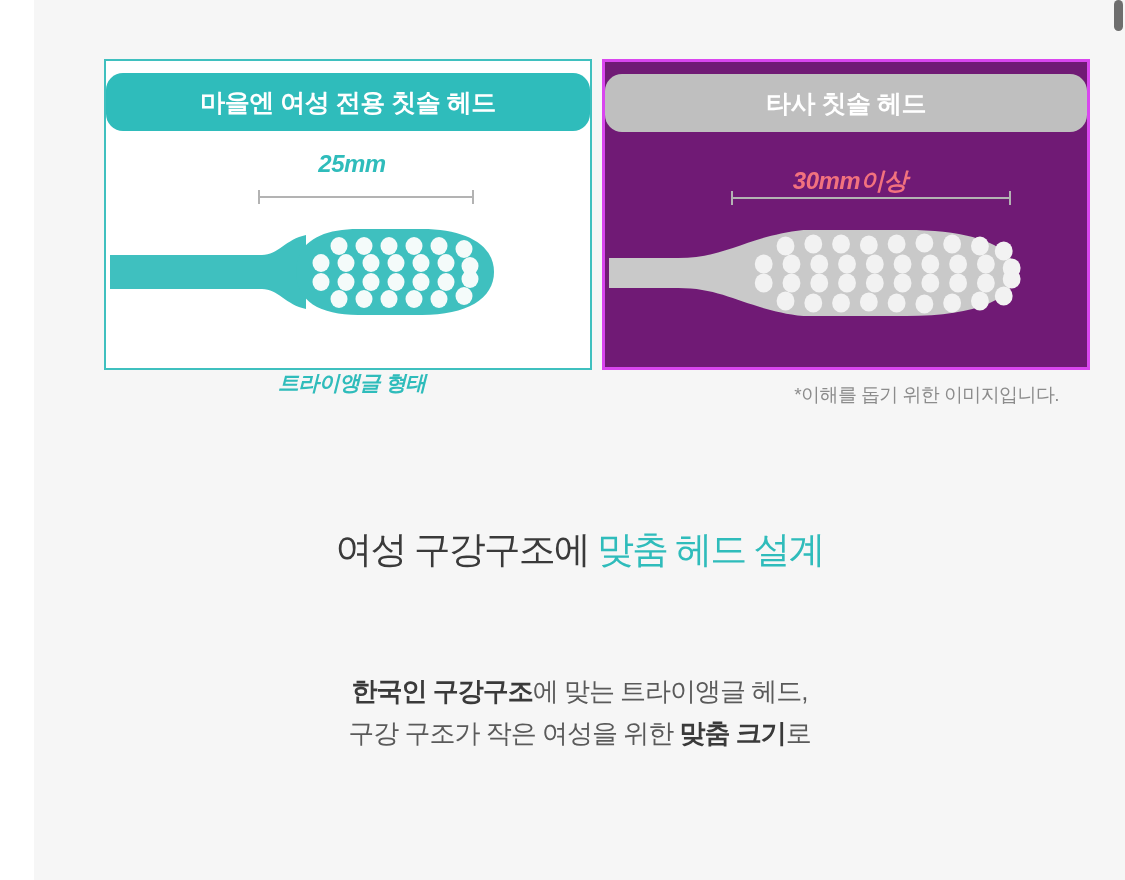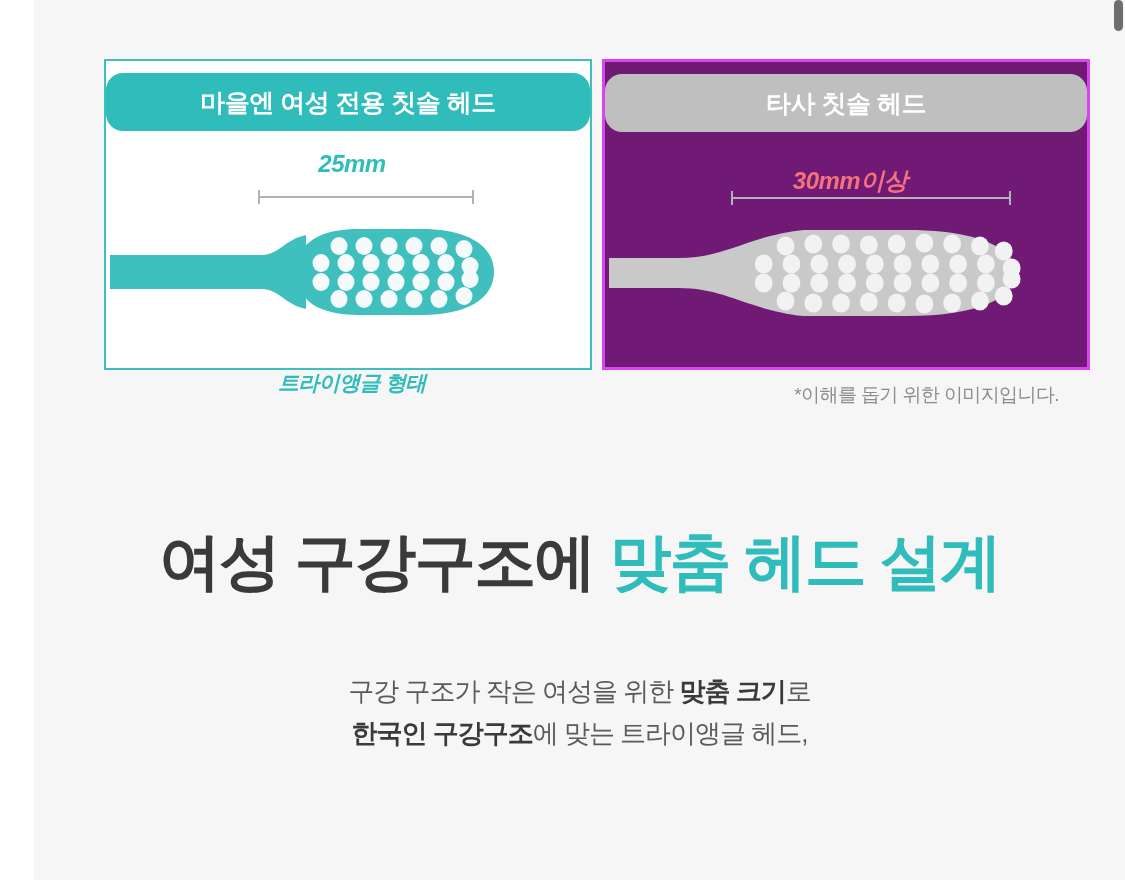--- a/index.html
+++ b/index.html
@@ -176,22 +176,22 @@
     white-space: nowrap;
   }
 
   
   #headline {
     position: absolute;
     left: 0;
     top: 531px;
     width: 1091px;
     text-align: center;
-    font-size: 62px;
-    font-weight: bold;
+    font-size: 37px;
+    font-weight: normal;
     letter-spacing: -2px;
     line-height: 1;
     white-space: nowrap;
   }
   #headline .dark { color: #3a3a3a; }
   #headline .teal { color: #2fbcbb; }
 
   
   #body-copy {
     position: absolute;
@@ -342,22 +342,22 @@
       </div>
     </div>
 
     <div id="footnote">*이해를 돕기 위한 이미지입니다.</div>
 
     <div id="headline">
       <span class="dark">여성 구강구조에 </span><span class="teal">맞춤 헤드 설계</span>
     </div>
 
     <div id="body-copy">
+      <span class="line"><b>한국인 구강구조</b><span>에 맞는 트라이앵글 헤드,</span></span>
       <span class="line"><span>구강 구조가 작은 여성을 위한 </span><b>맞춤 크기</b><span>로</span></span>
-      <span class="line"><b>한국인 구강구조</b><span>에 맞는 트라이앵글 헤드,</span></span>
     </div>
 
   </div>
 
   <div id="scrollbar-track">
     <div id="scrollbar-thumb"></div>
   </div>
 </div>
 
 </body></html>

